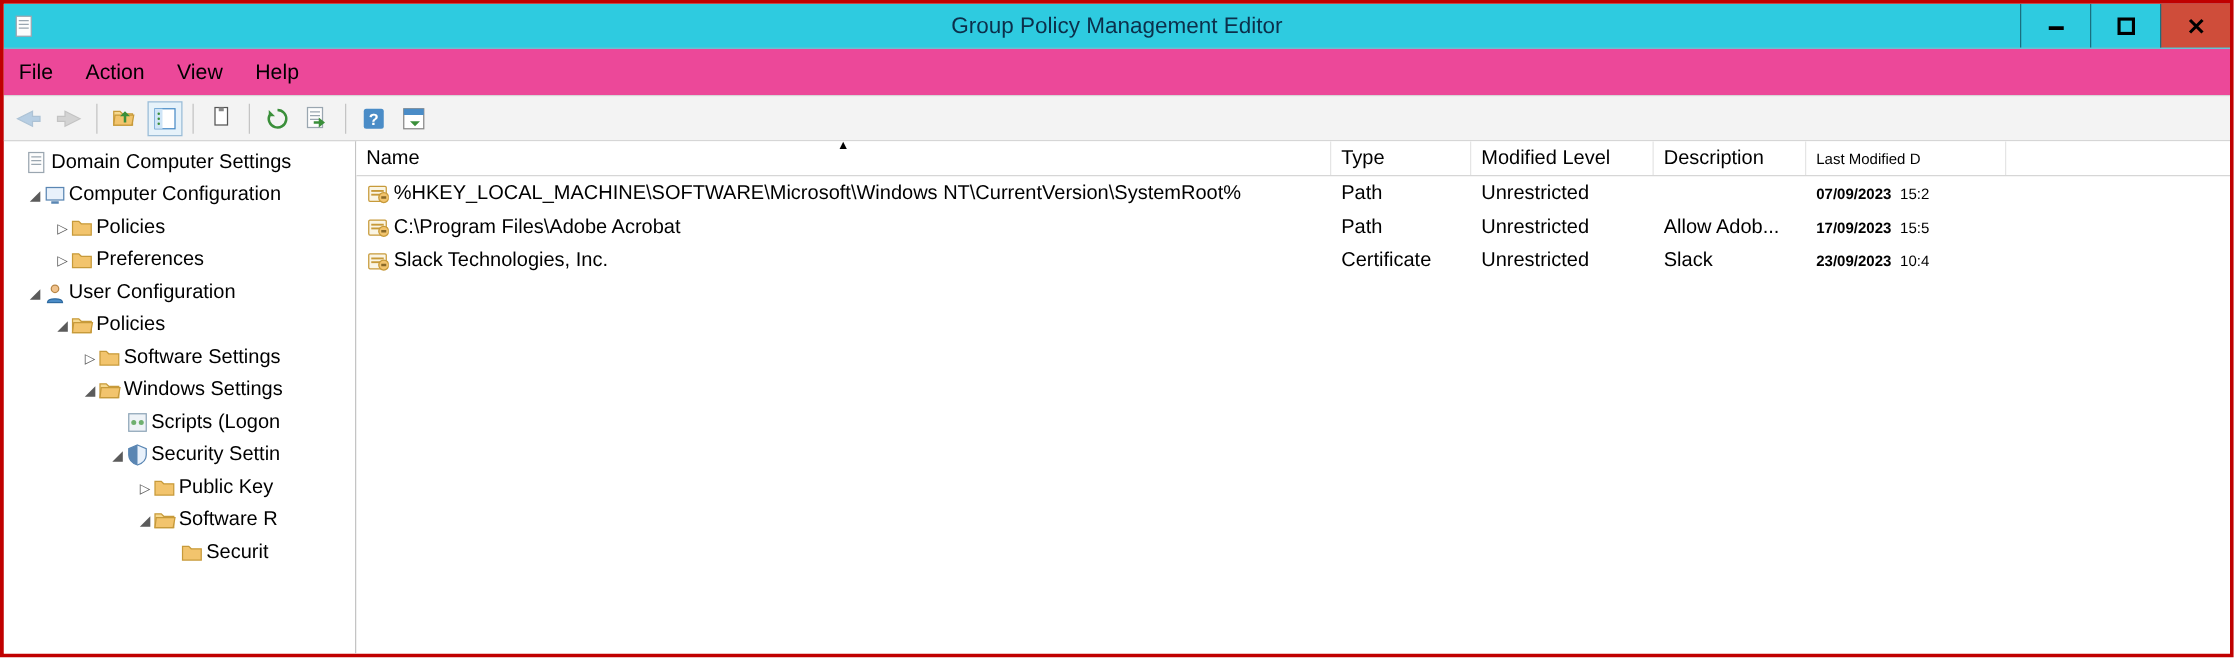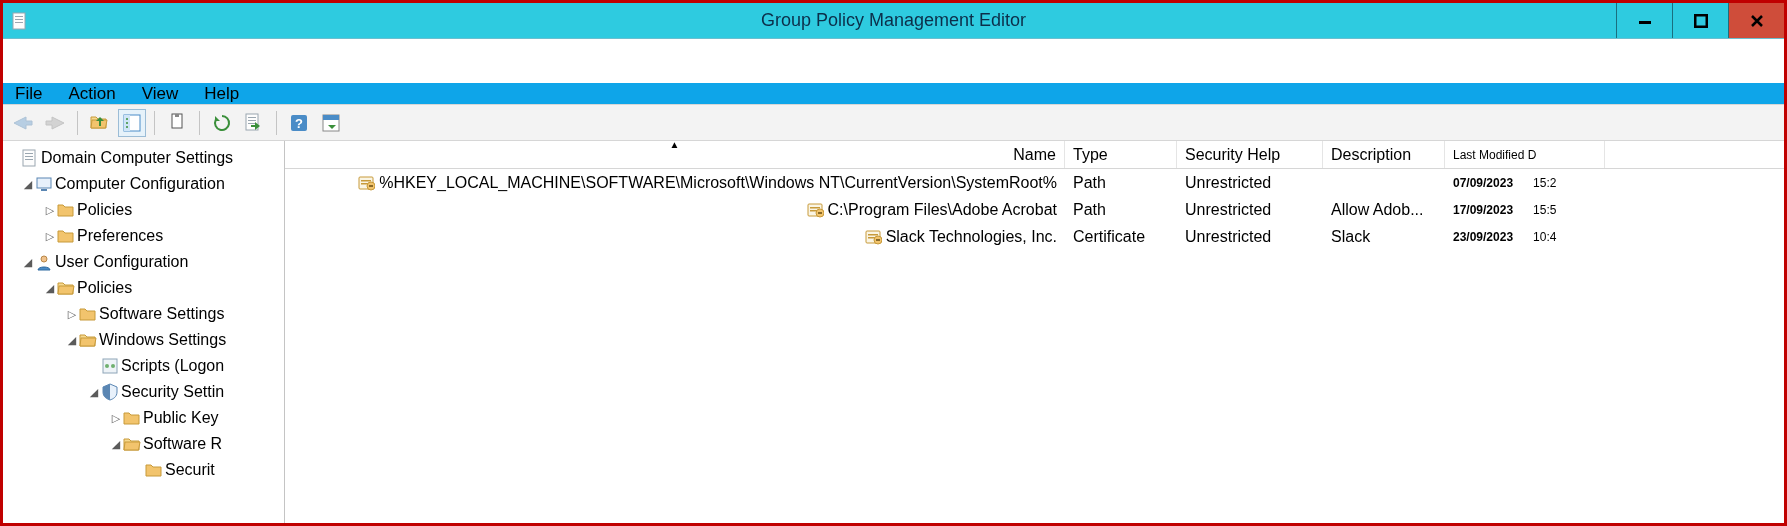--- a/index.html
+++ b/index.html
@@ -46,29 +46,28 @@
   .win-btn {
     width: 56px; height: 100%;
     display: flex; align-items: center; justify-content: center;
     border-left: 1px solid #1a6f7f;
     font-size: 18px; font-weight: bold;
     color: #000;
   }
   .win-btn.close { background: #cf4d3a; }
   
   .menubar {
-    height: 22px;
-    background: #0ea5e9;
+    height: 38px;
+    background: #ec4899;
     border-bottom: 1px solid #d6d6d6;
     display: flex;
     align-items: center;
     padding: 0 8px;
     gap: 18px;
     font-size: 17px;
-    margin-top: 44px;
   }
   .menubar span { padding: 2px 4px; }
   
   .toolbar {
     height: 36px;
     background: #f3f3f3;
     border-bottom: 1px solid #d6d6d6;
     display: flex;
     align-items: center;
     padding: 0 6px;
@@ -144,26 +143,26 @@
     display: flex;
     height: 27px;
     align-items: center;
   }
   .details .cell {
     padding: 0 8px;
     white-space: nowrap;
     overflow: hidden;
     text-overflow: ellipsis;
   }
-  .c-name { width: 780px; display:flex; align-items:center; gap:4px;justify-content:flex-end;}
+  .c-name { width: 780px; display:flex; align-items:center; gap:4px;}
   .c-type { width: 112px; }
   .c-sec  { width: 146px; }
   .c-desc { width: 122px; }
   .c-date { width: 160px; font-weight: 600; font-size:12px;}
-  .c-date .tm { font-weight: 400; margin-left:20px;}
+  .c-date .tm { font-weight: 400; margin-left:7px;}
   .rule-icon { width:18px; height:18px; flex:none;}
   
   svg { display: block; }
 </style>
 </head>
 <body>
 
 <svg width="0" height="0" style="position:absolute">
   <defs>
     <g id="ic-folder">
@@ -429,21 +428,21 @@
     <div class="details">
       <div class="header">
         <div class="col c-name">
           <span>Name</span>
           <span class="sort">▲</span>
         </div>
         <div class="col c-type">
             <span>Type</span>
           </div>
         <div class="col c-sec">
-            <span>Security Help</span>
+            <span>Modified Level</span>
           </div>
         <div class="col c-desc">
             <span>Description</span>
           </div>
         <div class="col c-date" style="font-weight:400">
             <span>Last Modified D</span>
           </div>
       </div>
       <div class="body">
 

